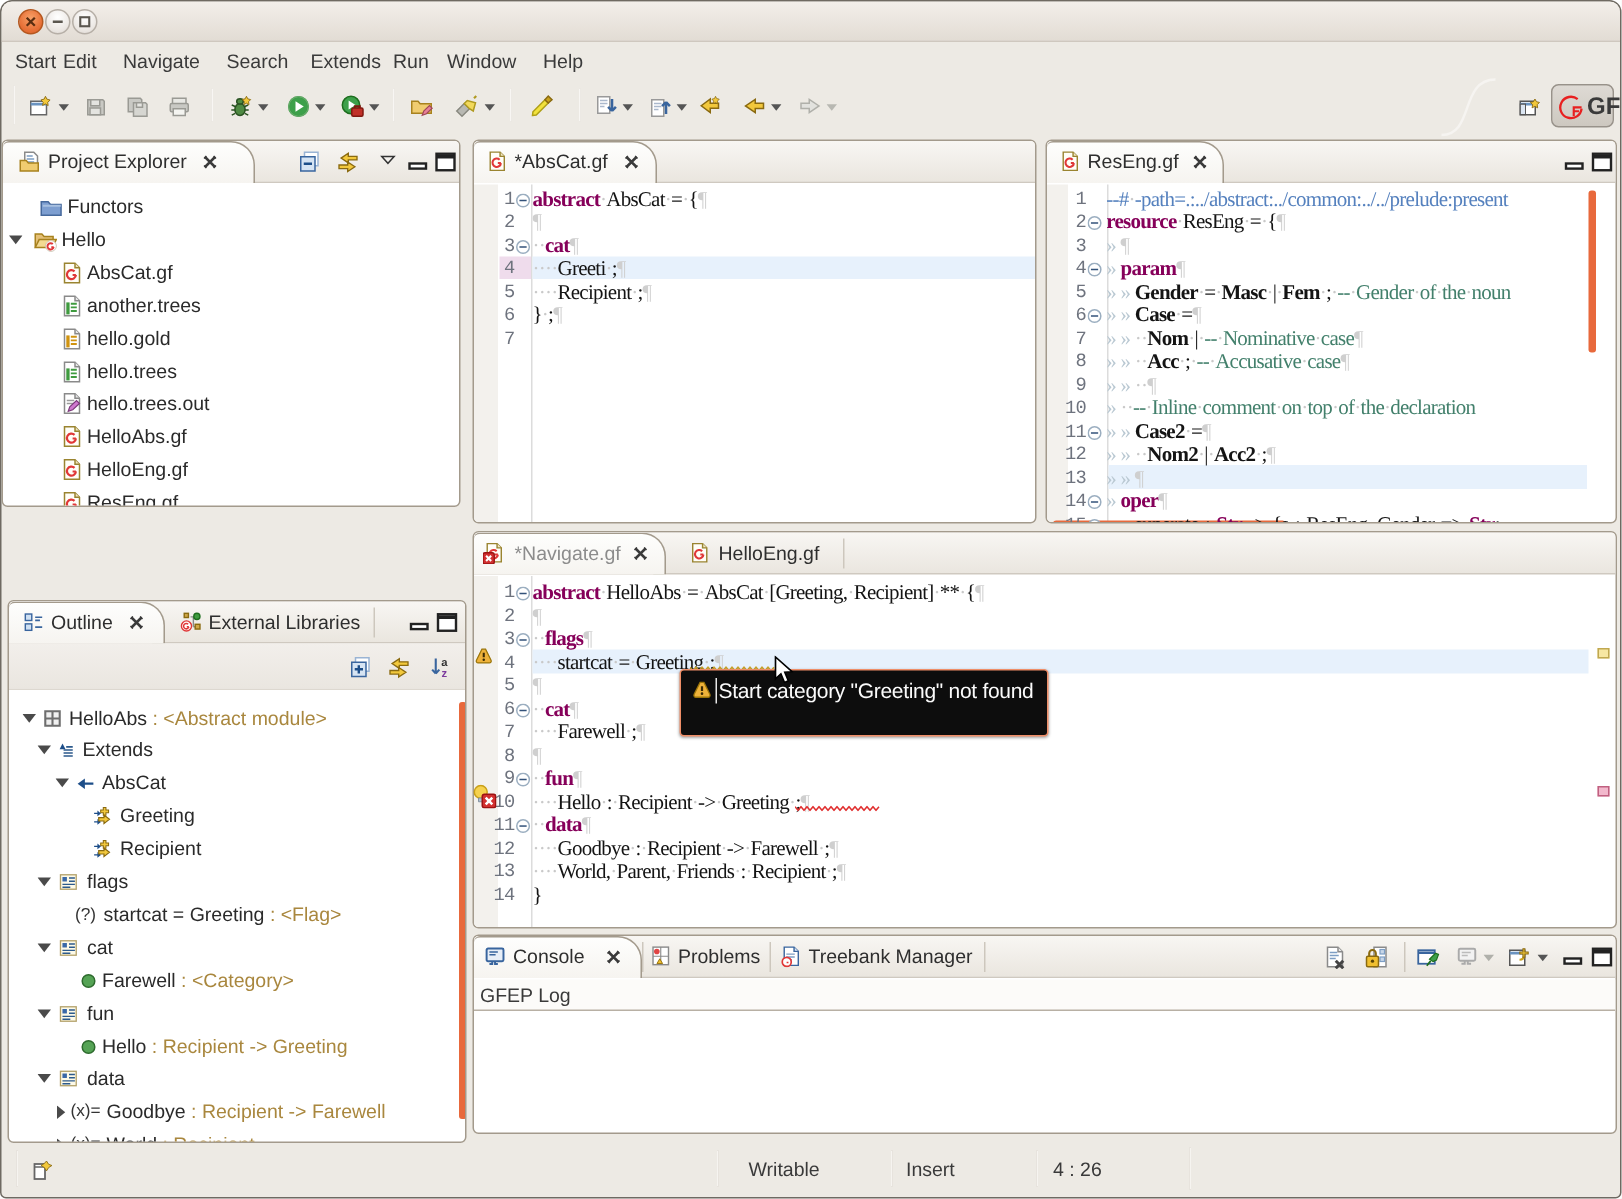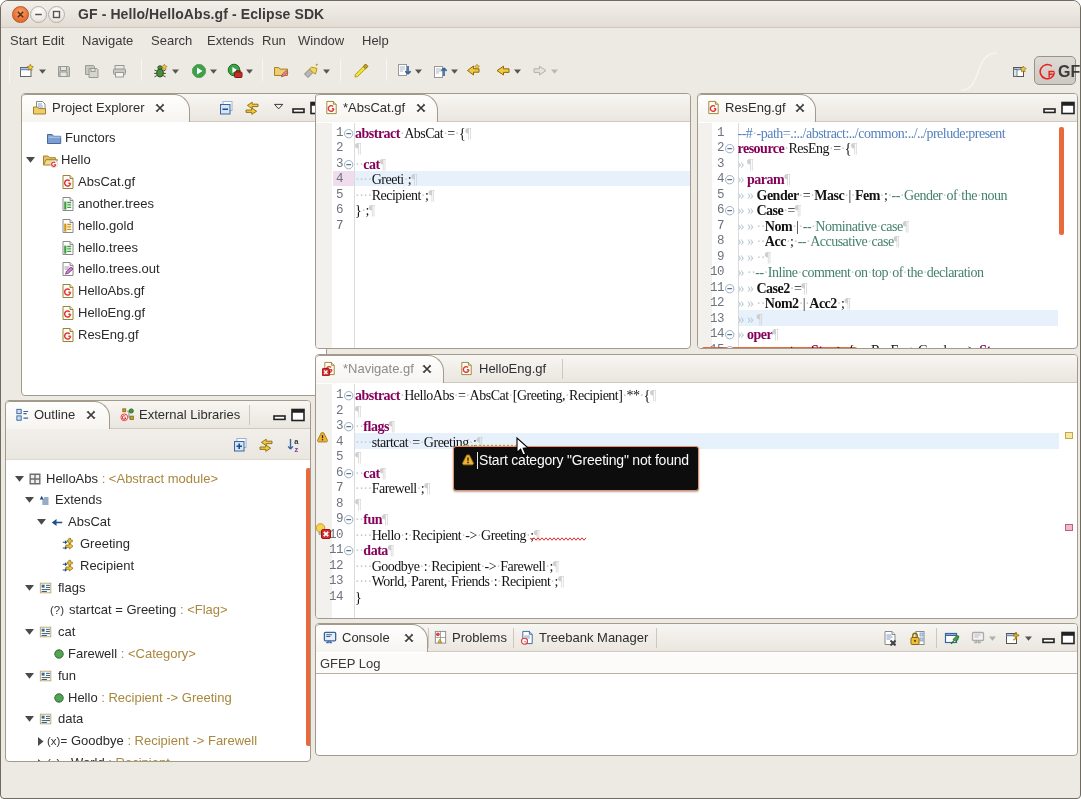--- a/index.html
+++ b/index.html
@@ -44,21 +44,20 @@
 <div id="title">
       <div class="wbtn" style="left:11px;background:radial-gradient(circle at 50% 35%,#f8a269,#e8733a 60%,#d95f28);border:1px solid #b4571f"><svg width="15" height="15" viewBox="0 0 15 15" style="margin:0 0 0 0">
           <path d="M4.8 4.8l5.4 5.4M10.2 4.8l-5.4 5.4" stroke="#5a2d10" stroke-width="1.5"></path>
         </svg></div>
       <div class="wbtn" style="left:29px;background:radial-gradient(circle at 50% 30%,#ffffff,#ece8e4 65%,#dcd6d0);border:1px solid #b6afa7"><svg width="15" height="15" viewBox="0 0 15 15">
           <path d="M4.2 7.5h6.6" stroke="#5a564f" stroke-width="1.7"></path>
         </svg></div>
       <div class="wbtn" style="left:47px;background:radial-gradient(circle at 50% 30%,#ffffff,#ece8e4 65%,#dcd6d0);border:1px solid #b6afa7"><svg width="15" height="15" viewBox="0 0 15 15">
           <rect x="4.5" y="4.5" width="6" height="6" fill="none" stroke="#5a564f" stroke-width="1.4"></rect>
         </svg></div>
-      <span class="t">GF - Hello/HelloAbs.gf - Eclipse SDK</span>
     </div>
     <div id="menu">
       <span style="left:9px">Start</span>
       <span style="left:41px">Edit</span>
       <span style="left:81px">Navigate</span>
       <span style="left:150px">Search</span>
       <span style="left:206px">Extends</span>
       <span style="left:261px">Run</span>
       <span style="left:297px">Window</span>
       <span style="left:361px">Help</span>
@@ -175,21 +174,21 @@
         <path d="M1.5 5.4v7h3.5v-7z" fill="#dce6f2" stroke="#555" stroke-width=".7"></path>
         <path d="M11.3 2l1 1.8 2 .5-1.5 1.5.3 2.1-1.8-1-1.9 1 .4-2.1L8.3 4.3l2-.5z" fill="#f2c83c" stroke="#8a6a10" stroke-width=".6"></path>
       </svg>
       <div class="abs" style="left:1033px;top:5px;width:42px;height:29px;border:1px solid #98928a;border-radius:5px;background:linear-gradient(#dedad4,#cdc8c0)"></div>
       <svg class="abs" style="left:1037px;top:10px" width="19" height="19" viewBox="0 0 16 16">
         <path d="M13.8 9.6A6 6 0 1 1 11.6 4.3" fill="none" stroke="#e82020" stroke-width="1.3"></path>
         <path d="M9.4 13.9V8.9h4.4M9.4 11.1h3" fill="none" stroke="#e82020" stroke-width="1.2"></path>
       </svg>
       <span class="abs" style="left:1057px;top:12px;font-size:16px;font-weight:bold;color:#3a3a3a">GF</span>
     </div>
-    <div class="panel" style="left:20px;top:92px;width:306px;height:303px">
+    <div class="panel" style="left:0;top:92px;width:306px;height:245px">
       <div class="tabrow"></div>
       <div class="tab first" style="left:0;width:168px"></div>
       <svg class="abs" style="left:10px;top:6px;" width="16" height="16" viewBox="0 0 16 16">
         <path d="M4.5 1.5h6l2.5 2.5v7h-8.5z" fill="#fff" stroke="#8a8a8a"></path>
         <path d="M5.8 4h4m-4 2h5m-5 2h5" stroke="#7d9ec4" stroke-width="1"></path>
         <path d="M1.5 14v-7h4l1.4 1.6h6.6V14z" fill="#f0cc70" stroke="#a8821e"></path>
       </svg>
       <span class="tablbl" style="left:30px">Project Explorer</span>
       <svg class="abs" style="left:133px;top:9px" width="10" height="10" viewBox="0 0 10 10">
         <path d="M1.5 1.5 L8.5 8.5 M8.5 1.5 L1.5 8.5" stroke="#3a3a3a" stroke-width="1.7"></path>
@@ -733,12 +732,27 @@
       <svg class="abs" style="left:725px;top:6px;" width="16" height="16" viewBox="0 0 16 16">
         <rect x="2" y="9" width="11" height="3.4" fill="#fff" stroke="#222" stroke-width="1.6"></rect>
       </svg>
       <svg class="abs" style="left:744px;top:6px;" width="16" height="16" viewBox="0 0 16 16">
         <rect x="2" y="2.5" width="12" height="11" fill="#fff" stroke="#222" stroke-width="1.6"></rect>
         <path d="M2 4.4h12" stroke="#222" stroke-width="2.6"></path>
       </svg>
       <div class="abs" style="left:0;top:29px;width:100%;height:21px;background:#fcfbf9;border-bottom:1px solid #b8b0a4"></div>
       <span class="abs" style="left:4px;top:32px;font-size:13px;color:#3a3a3a">GFEP Log</span>
     </div>
+    <div id="status">
+      <div class="ssep" style="left:10px"></div>
+      <svg class="abs" style="left:19px;top:10px;" width="16" height="16" viewBox="0 0 16 16">
+        <rect x="3" y="4" width="7" height="10" fill="#fff" stroke="#666" stroke-width="1.2"></rect>
+        <path d="M3 6h7" stroke="#666"></path>
+        <path d="M11 2l1.4 2.2L14.6 5l-2.2 1.4L11 8.6 9.6 6.4 7.4 5l2.2-1.4z" fill="#f2c83c" stroke="#8a6a10" stroke-width=".6"></path>
+      </svg>
+      <div class="ssep" style="left:477px"></div>
+      <span class="abs" style="left:498px;top:10px">Writable</span>
+      <div class="ssep" style="left:593px"></div>
+      <span class="abs" style="left:603px;top:10px">Insert</span>
+      <div class="ssep" style="left:690px"></div>
+      <span class="abs" style="left:701px;top:10px">4 : 26</span>
+      <div class="ssep" style="left:792px;height:28px;top:3px"></div>
+    </div>
   </div>
 </body></html>

